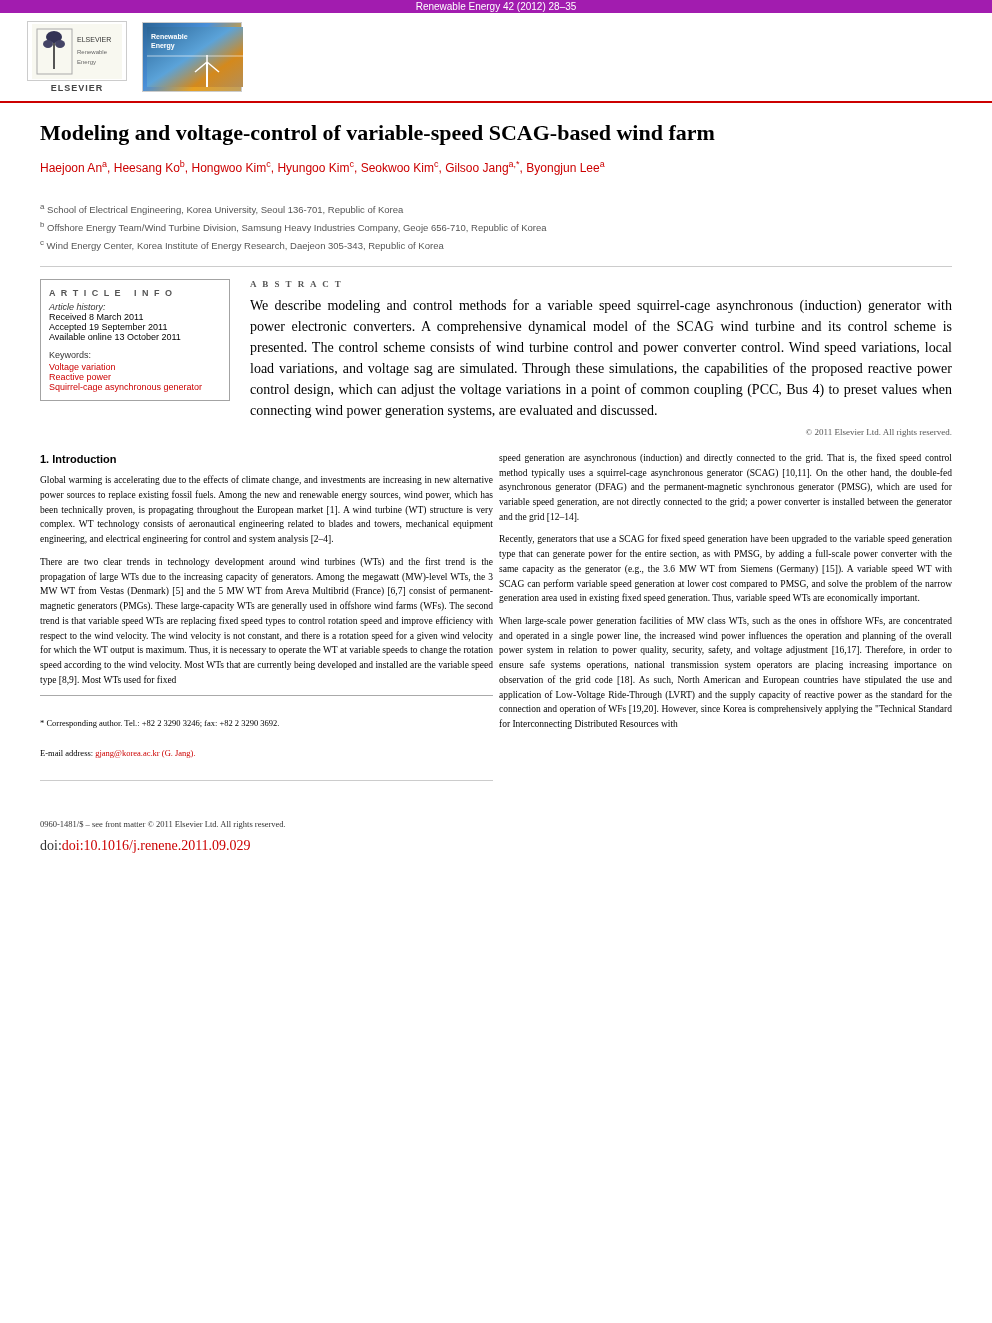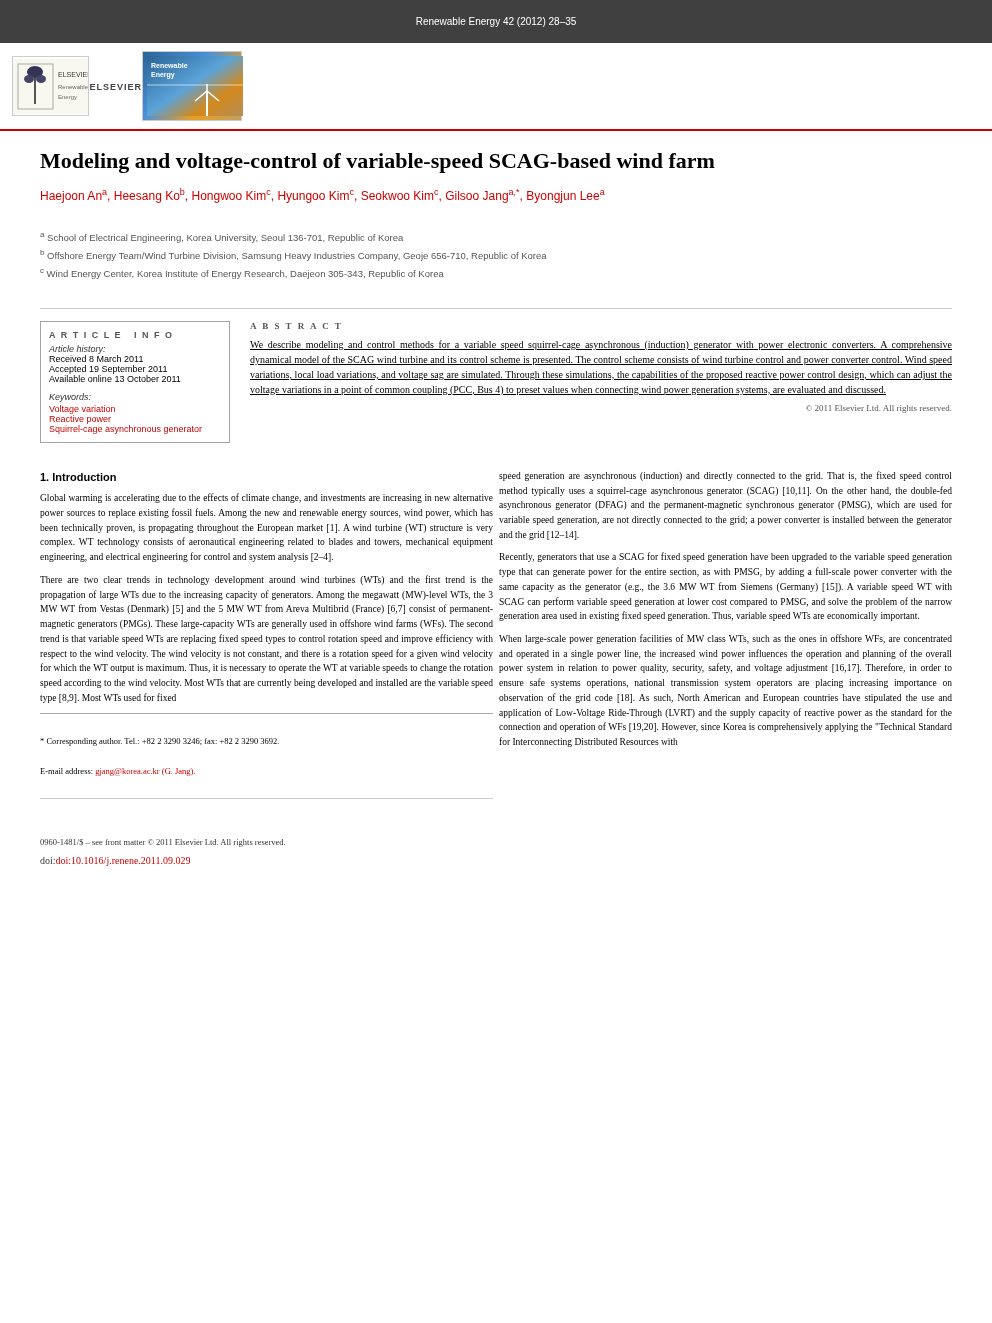--- a/index.html
+++ b/index.html
@@ -13,44 +13,44 @@
 
     .page {
       width: 992px;
       min-height: 1323px;
       background: #fff;
       padding: 0;
     }
 
     
     .journal-top-bar {
-      background: #404040;
+      background: #a21caf;
       color: #fff;
       text-align: center;
       font-size: 10px;
-      padding: 16px 0;
+      padding: 1px 0;
       font-family: Arial, sans-serif;
     }
 
     
     .journal-header {
       display: flex;
       align-items: center;
       border-bottom: 2px solid #c00;
       padding: 8px 12px;
     }
 
     .journal-header-left {
       width: 130px;
       flex-shrink: 0;
     }
 
     .elsevier-logo {
       display: flex;
-      flex-direction: row;
+      flex-direction: column;
       align-items: center;
     }
 
     .elsevier-logo-box {
       width: 100px;
       height: 60px;
       border: 1px solid #ccc;
       display: flex;
       align-items: center;
       justify-content: center;
@@ -151,21 +151,21 @@
     }
 
     
     .affiliations {
       font-size: 9.5px;
       font-family: Arial, sans-serif;
       color: #555;
       margin-bottom: 10px;
       line-height: 1.5;
       border-bottom: 1px solid #ccc;
-      padding-bottom: 24px;
+      padding-bottom: 10px;
     }
 
     .affil-line {
       margin-bottom: 2px;
     }
 
     
     .two-col {
       display: flex;
       gap: 20px;
@@ -213,46 +213,44 @@
     .info-block {
       margin-bottom: 8px;
     }
 
     .keywords-block {
       margin-top: 8px;
     }
 
     .keywords-title {
       font-size: 9px;
-      font-style: italic;
       color: #333;
       margin-bottom: 2px;
     }
 
     .keyword-item {
       font-size: 9px;
       color: #c00;
       display: block;
     }
 
     
     .abstract-title {
       font-size: 9px;
       font-weight: bold;
       letter-spacing: 2px;
       color: #555;
       margin-bottom: 6px;
     }
 
     .abstract-text {
-      font-size: 10px;
+      font-size: 14px;
       line-height: 1.5;
       text-align: justify;
       color: #000;
-      text-decoration: underline;
     }
 
     .copyright-line {
       font-size: 9px;
       color: #555;
       text-align: right;
       margin-top: 6px;
     }
 
     
@@ -302,21 +300,21 @@
       color: #333;
       font-family: Liberation Serif, serif;
     }
 
     .footnote-line {
       margin-bottom: 3px;
       margin-top: 17px;
     }
 
     .doi-line {
-      font-size: 10px;
+      font-size: 14px;
       color: #333;
       margin-top: 4px;
     }
 
     .doi-link {
       color: #c00;
     }
 
     
     .corr-footnote {

